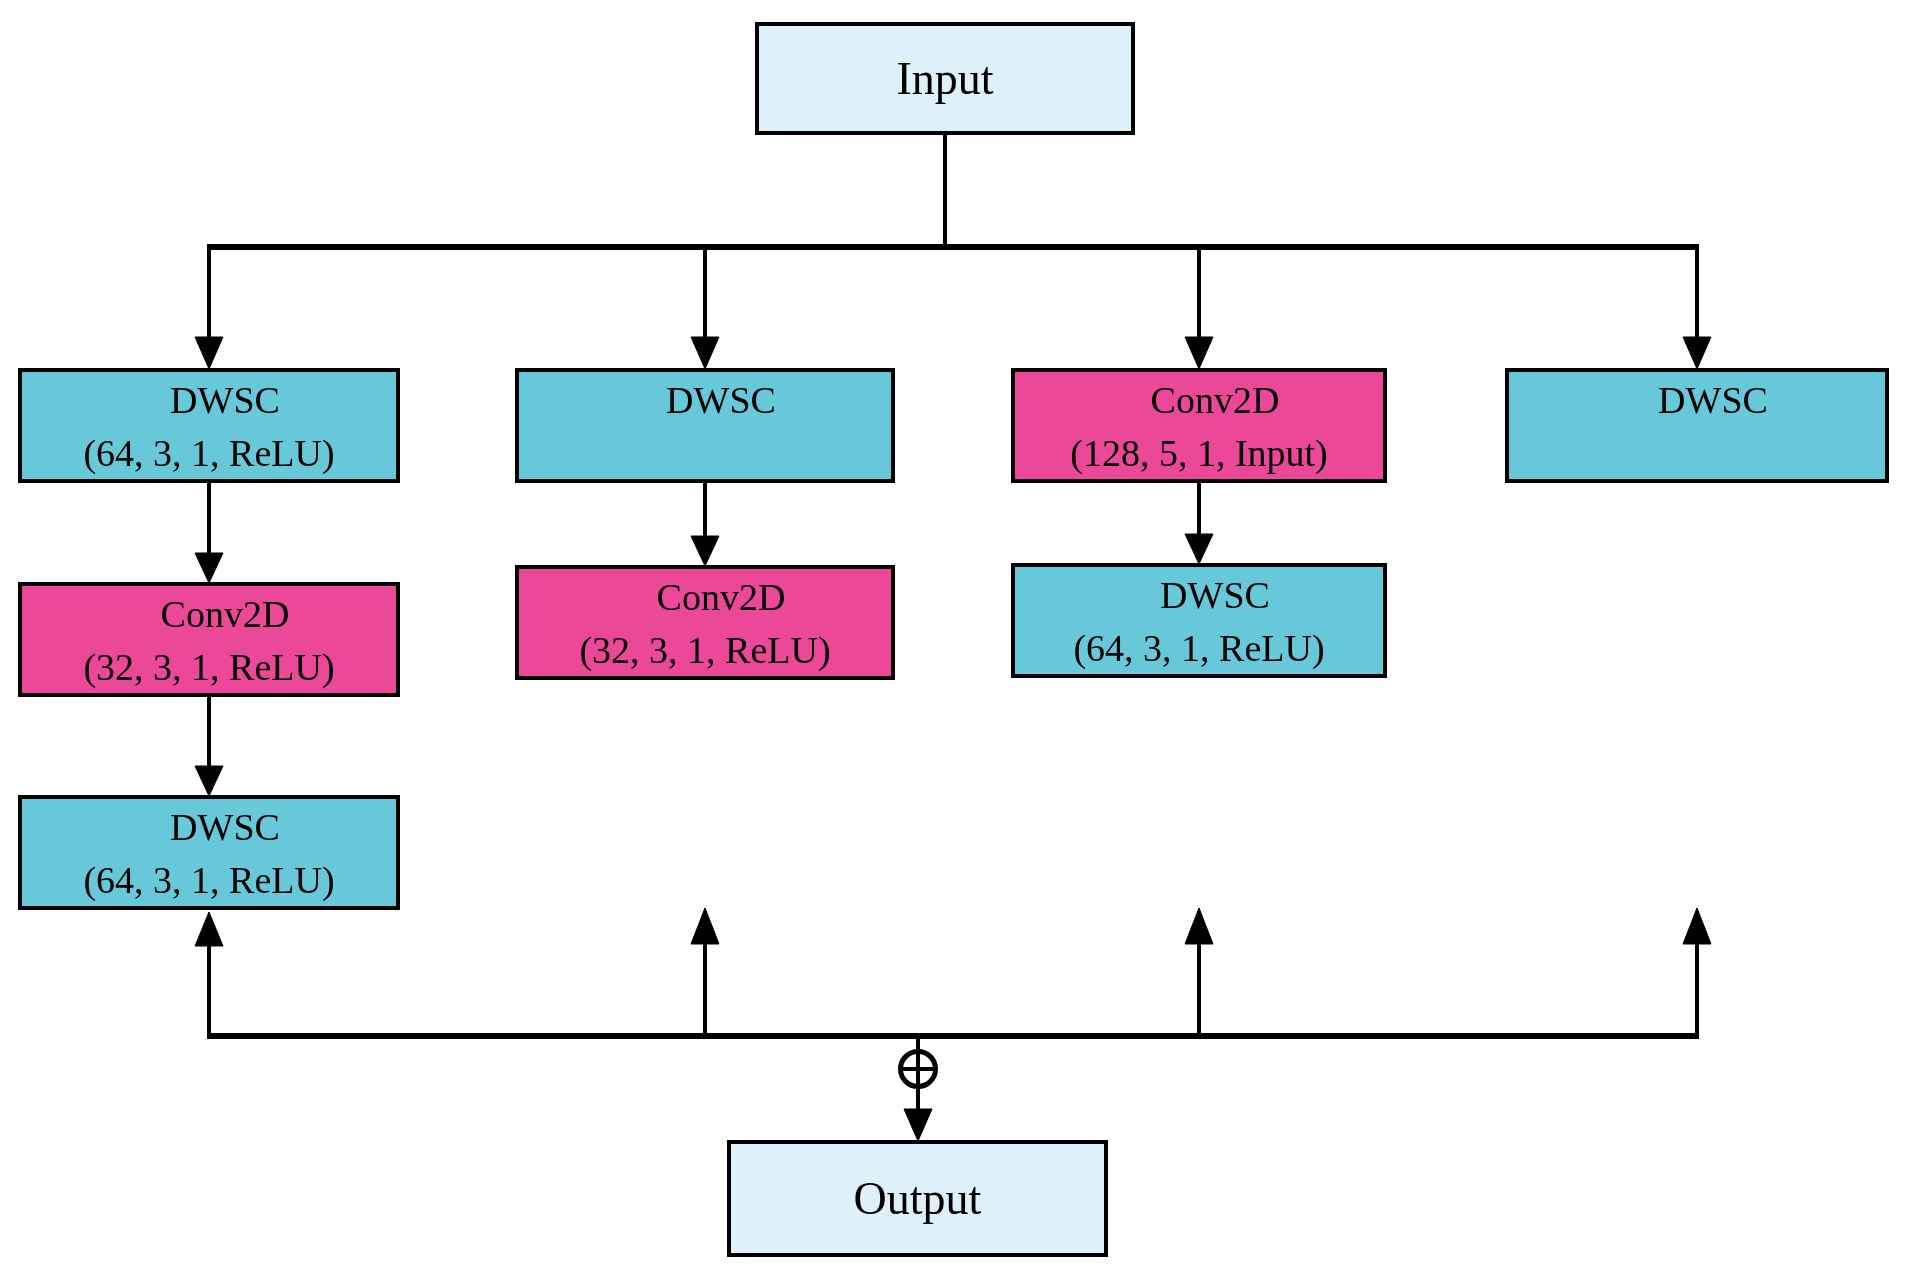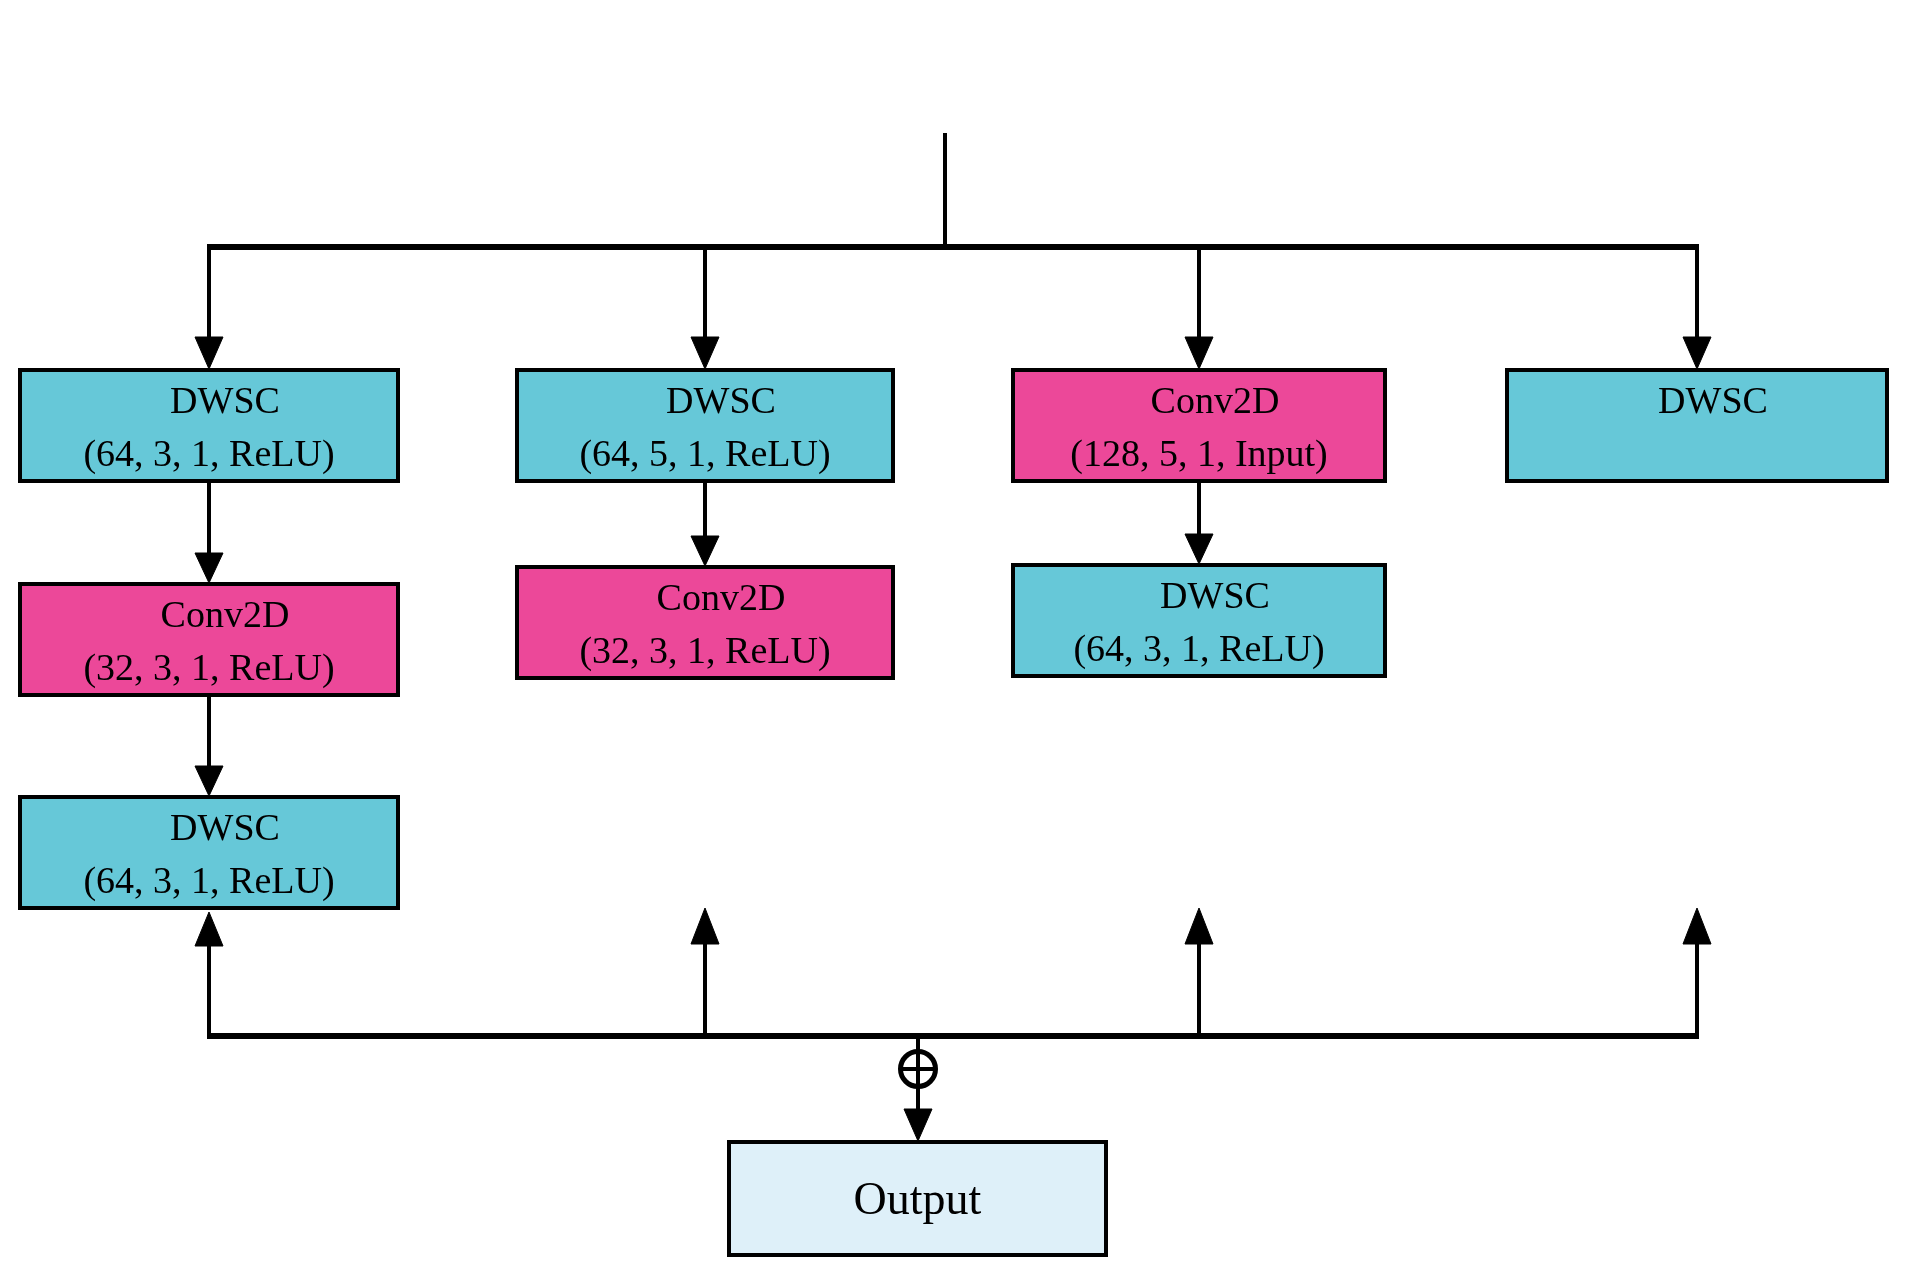--- a/index.html
+++ b/index.html
@@ -120,37 +120,39 @@
         <line x1="900.5" y1="1069" x2="935.5" y2="1069" stroke-width="4"></line>
         <line x1="918" y1="1051.5" x2="918" y2="1086.5" stroke-width="4"></line>
       </g>
       <g>
         <line x1="918" y1="1087" x2="918" y2="1112" stroke-width="4"></line>
         <polygon points="904,1109 932,1109 918,1141"></polygon>
       </g>
     </g>
   </svg>
 
+  <div class="block io" style="left:755px; top:22px; width:380px; height:113px;">
+    <span>Input</span>
+  </div>
 
   <div class="block dwsc" style="left:18px; top:368px; width:382px; height:115px;">
     <div class="bt">DWSC</div>
     <div class="bp">(64, 3, 1, ReLU)</div>
   </div>
   <div class="block conv" style="left:18px; top:582px; width:382px; height:115px;">
     <div class="bt">Conv2D</div>
     <div class="bp">(32, 3, 1, ReLU)</div>
   </div>
   <div class="block dwsc" style="left:18px; top:795px; width:382px; height:115px;">
     <div class="bt">DWSC</div>
     <div class="bp">(64, 3, 1, ReLU)</div>
   </div>
 
   <div class="block dwsc" style="left:515px; top:368px; width:380px; height:115px;">
     <div class="bt">DWSC</div>
-    <div class="bp">(64, 5, 1, ReLU)</div>
   </div>
   <div class="block conv" style="left:515px; top:565px; width:380px; height:115px;">
     <div class="bt">Conv2D</div>
     <div class="bp">(32, 3, 1, ReLU)</div>
   </div>
 
   <div class="block conv" style="left:1011px; top:368px; width:376px; height:115px;">
     <div class="bt">Conv2D</div>
     <div class="bp">(128, 5, 1, Input)</div>
   </div>

